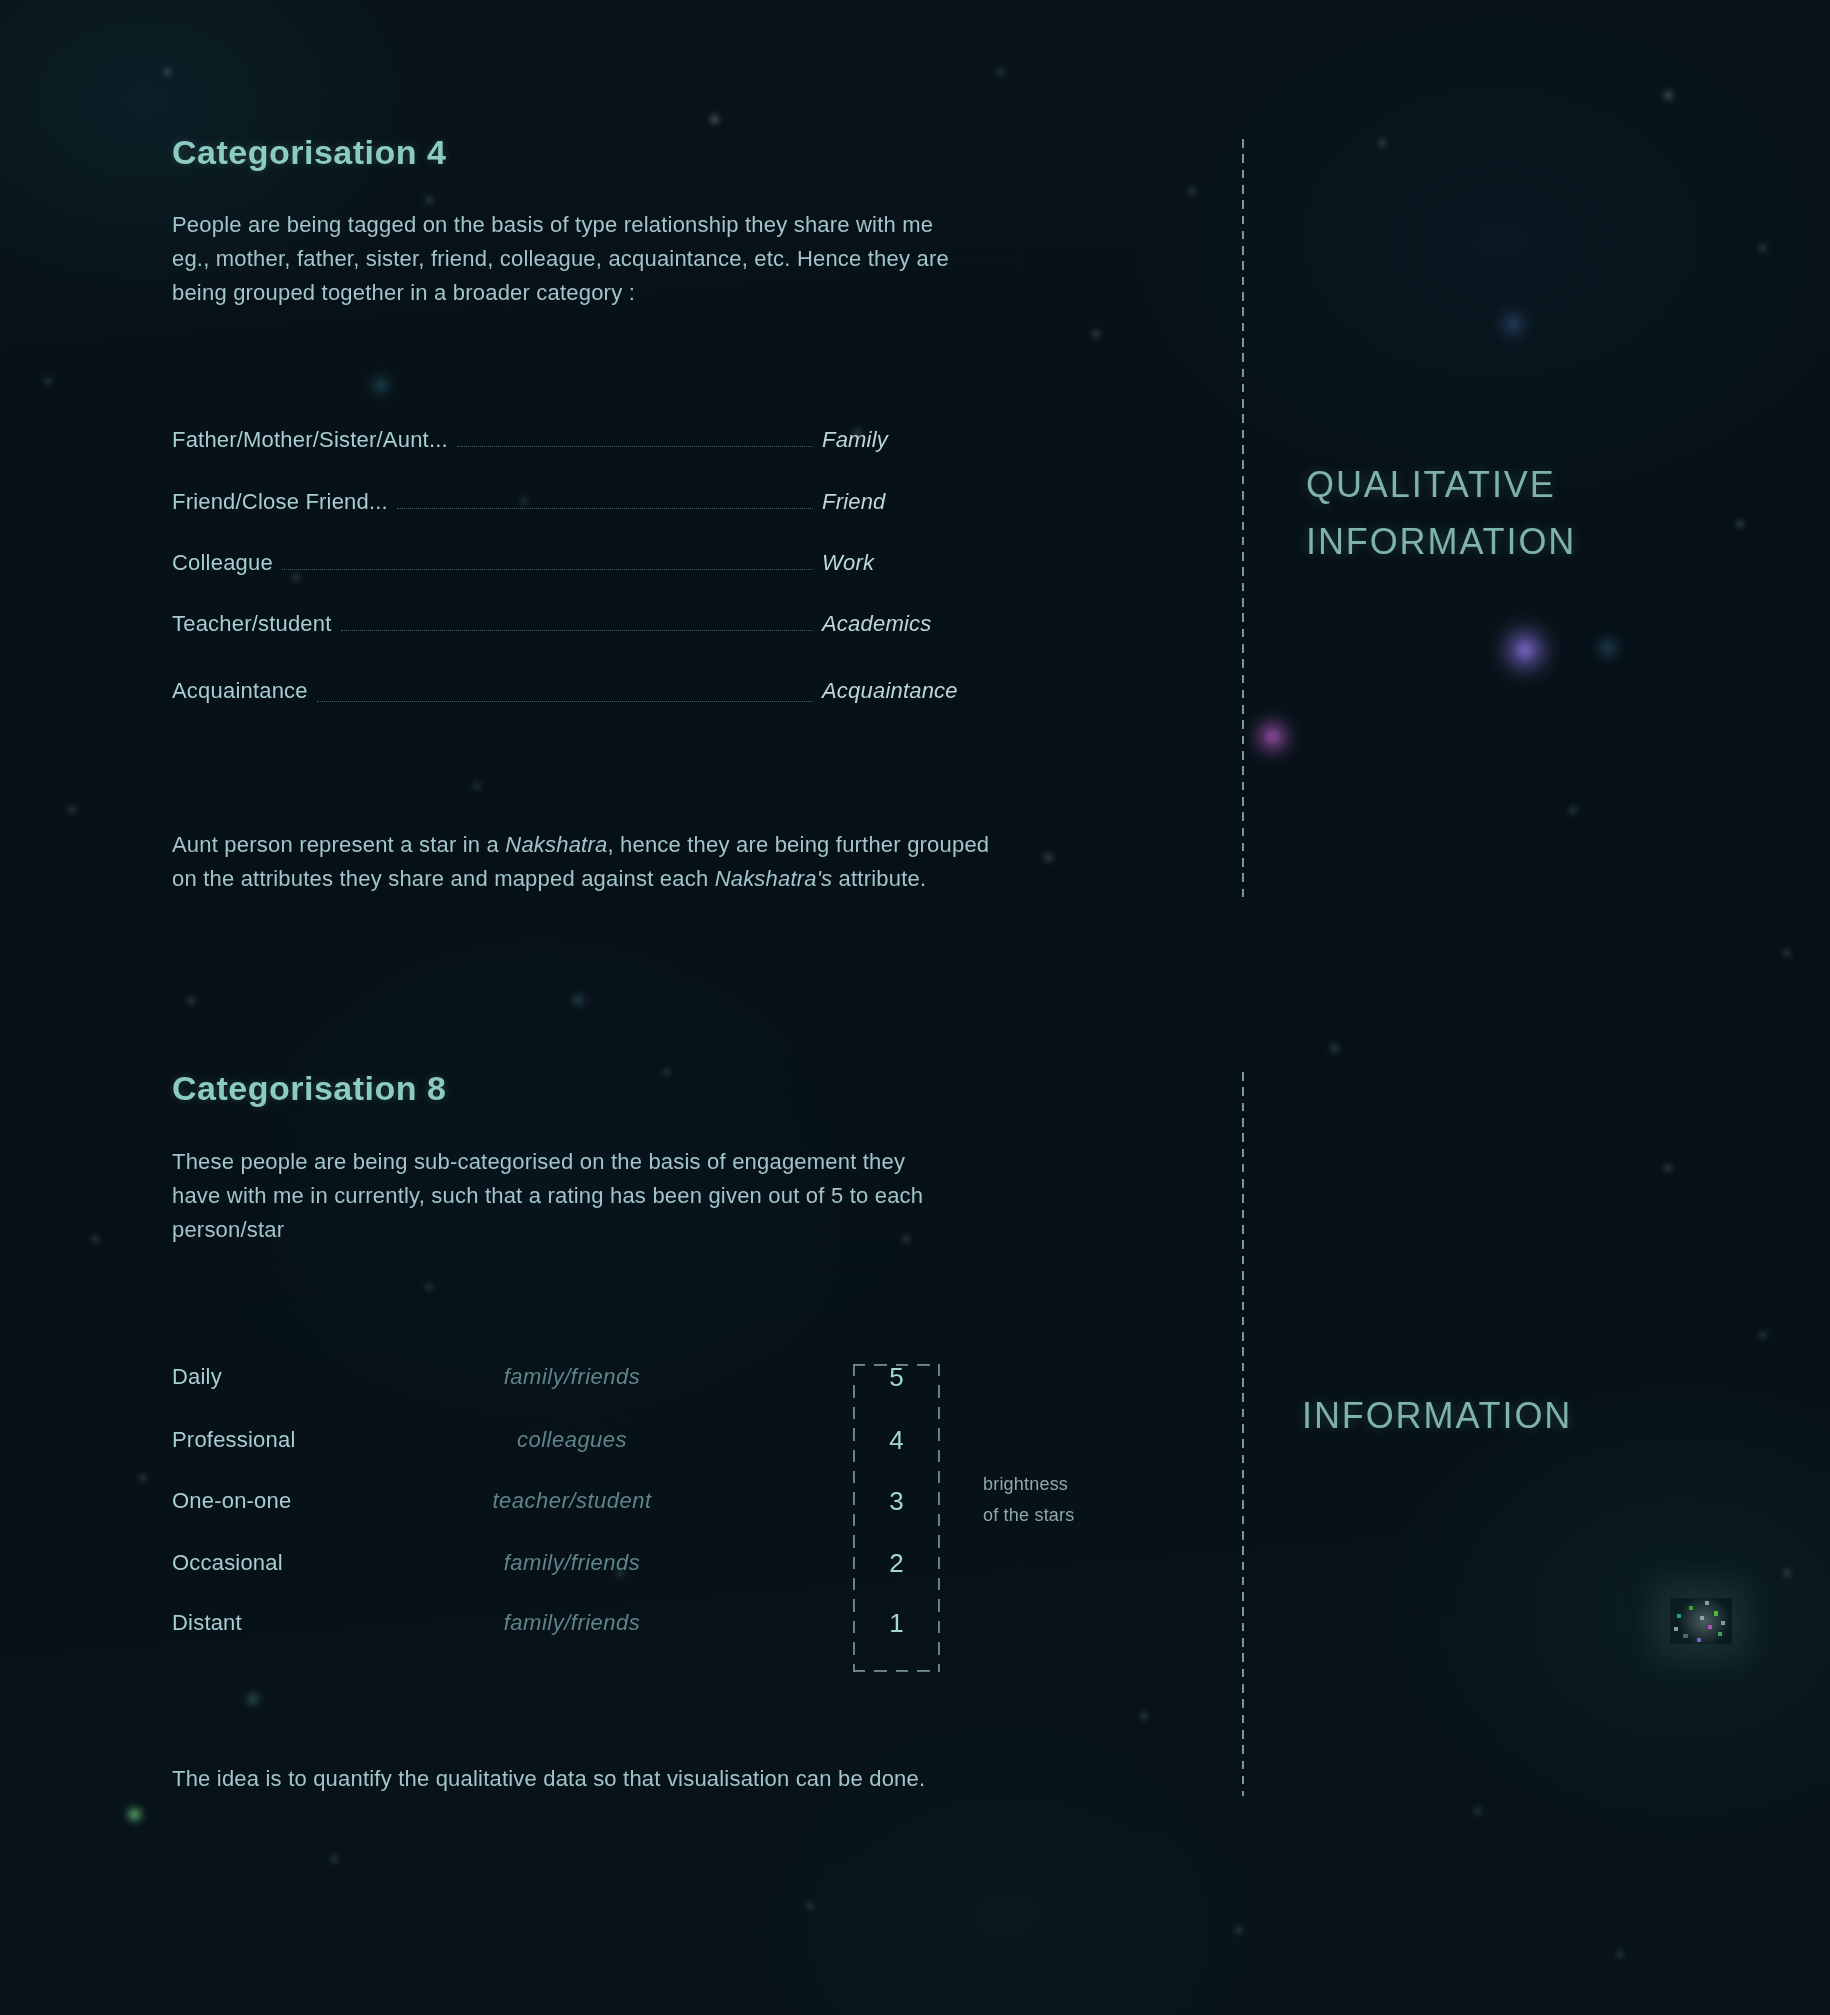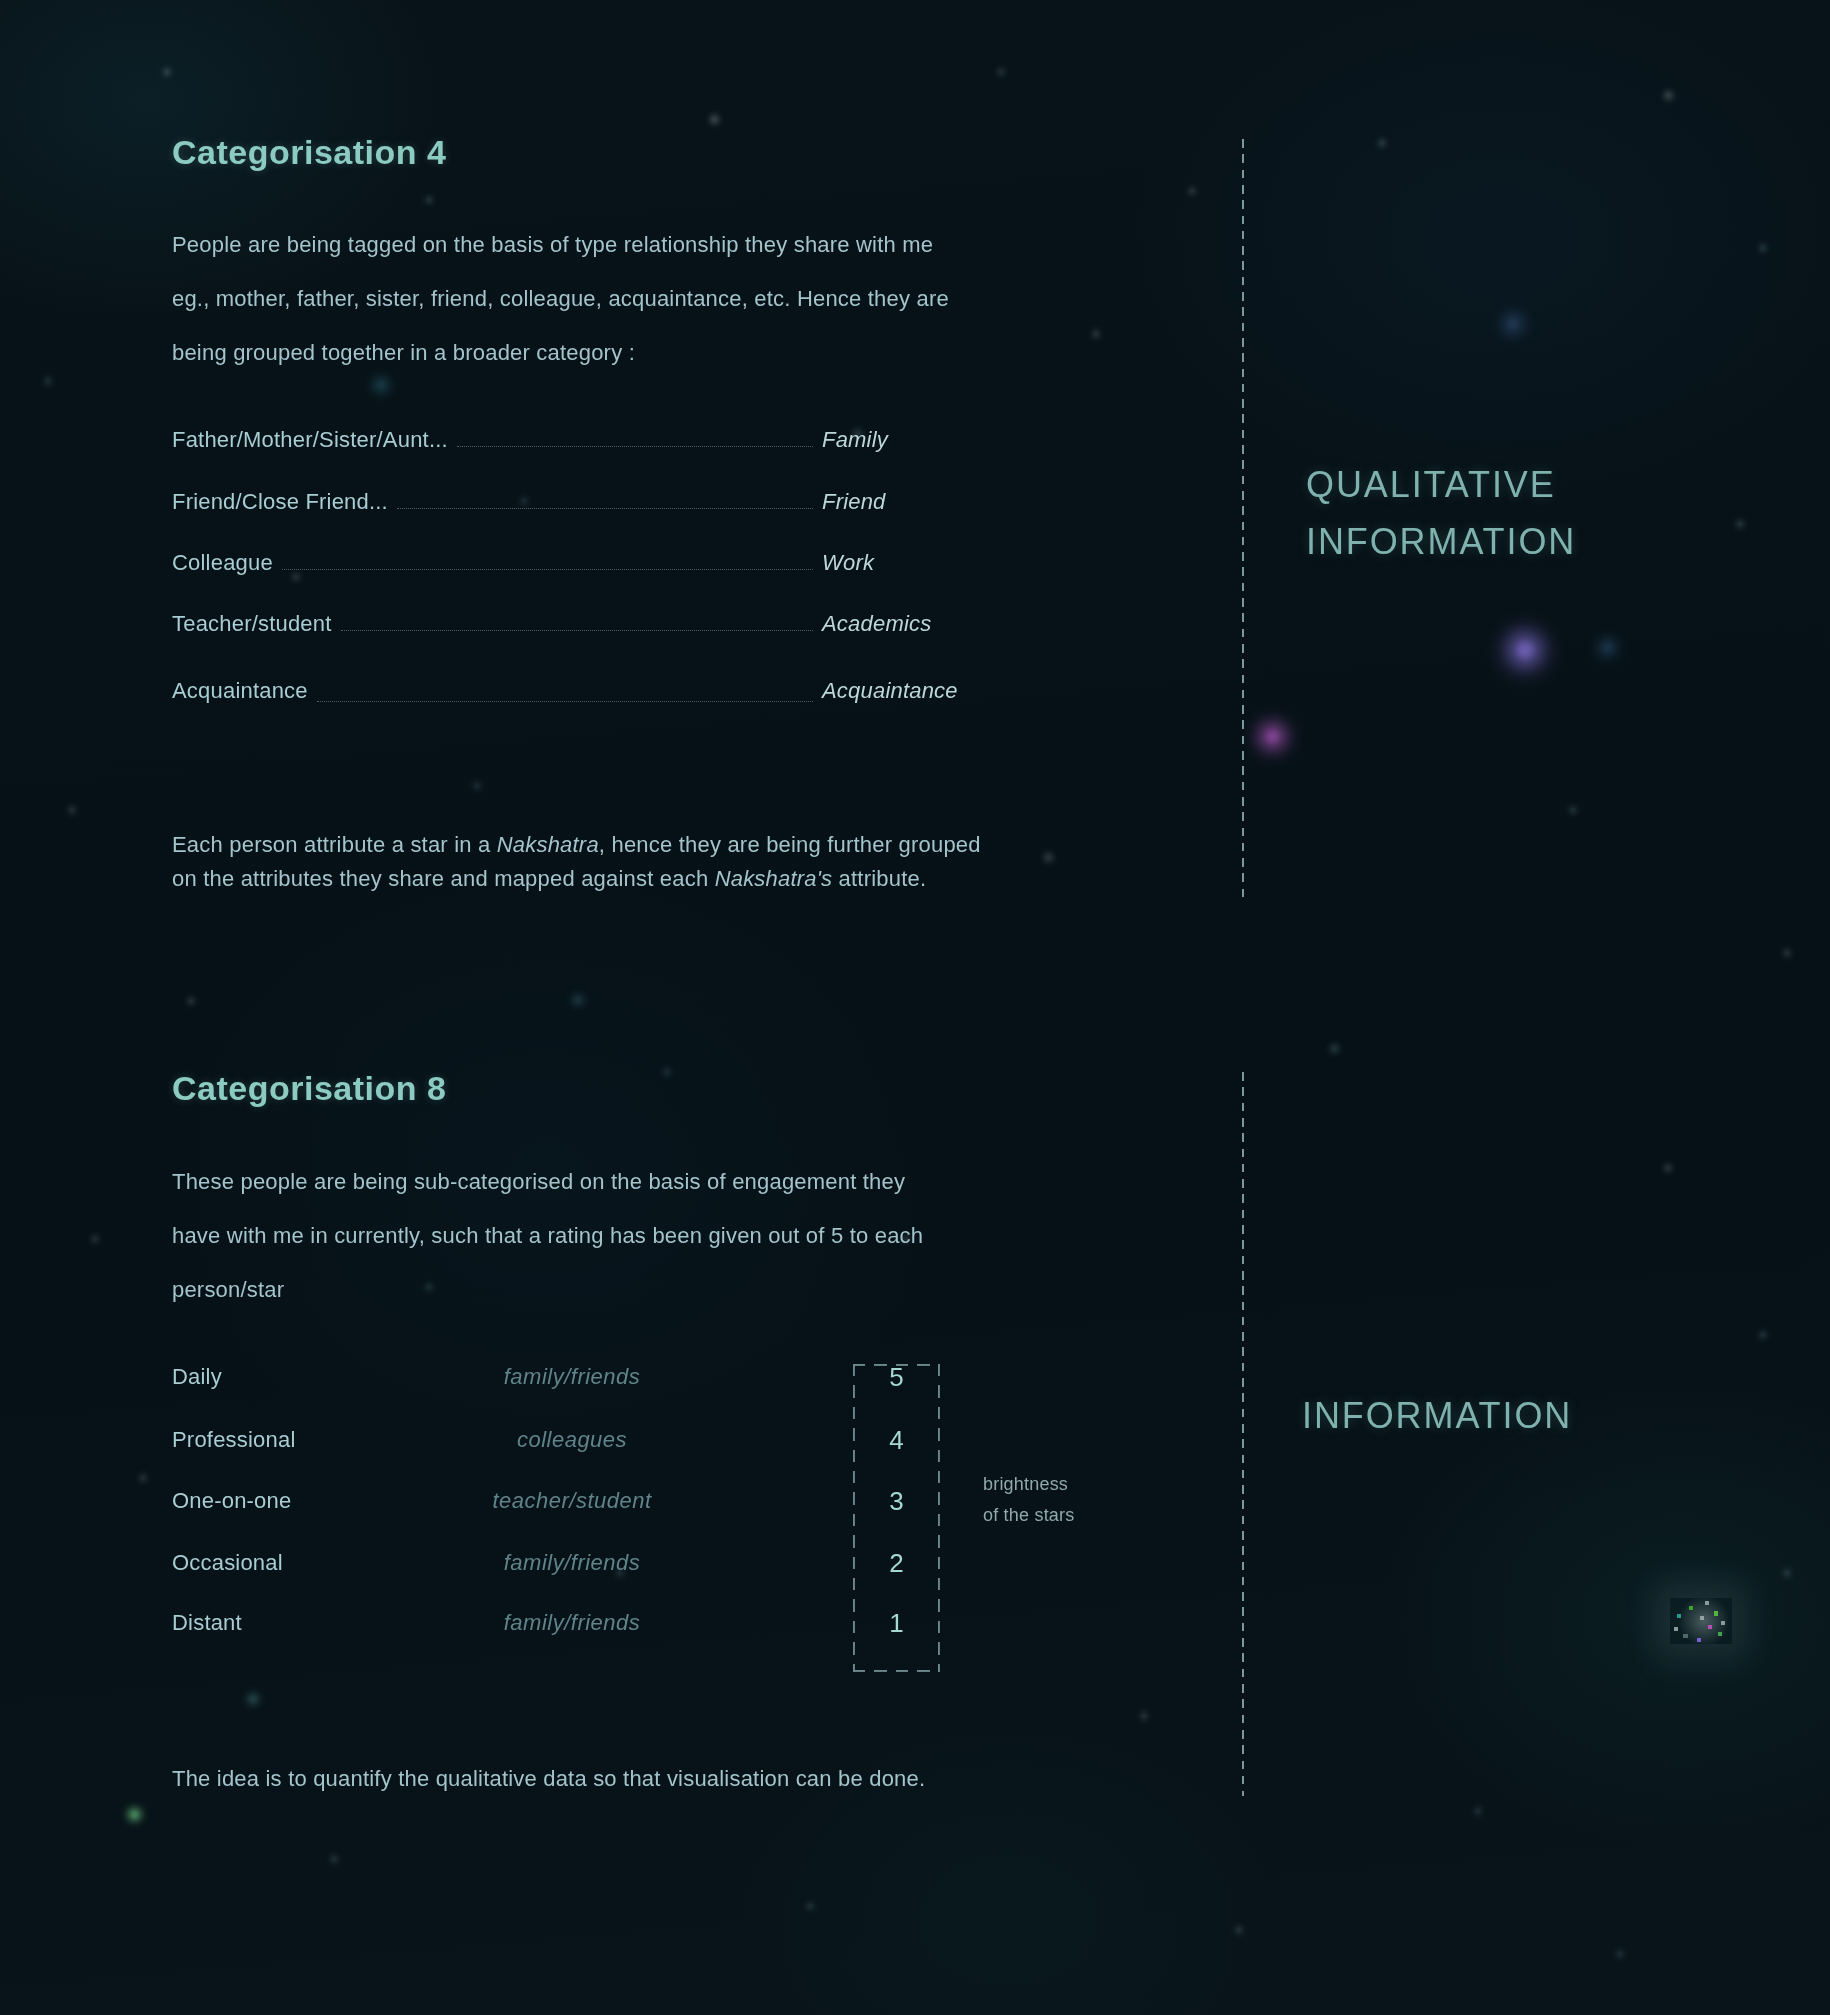--- a/index.html
+++ b/index.html
@@ -31,21 +31,21 @@
     color:var(--body-text);
   }
   .abs{position:absolute;}
   .section-heading{
     font-size:34px;
     letter-spacing:0.5px;
     color:var(--heading);
     text-shadow:0 0 8.6px rgba(140,210,200,.22);
   }
   .para{font-size:22px;line-height:34px;letter-spacing:0.2px;color:var(--body-text);}
-  .para .line{white-space:nowrap;margin-top:20px;}
+  .para .line{white-space:nowrap;}
   
   .map-row{
     position:absolute;left:172px;width:810px;height:30.5px;
     display:flex;align-items:baseline;
     font-size:22px;color:var(--label-text);letter-spacing:0.2px;
   }
   .map-label{white-space:nowrap;}
   .leader{
     flex:1;border-bottom:1.9px dotted var(--leader-dots);
     margin:0 9.5px 1.9px 9.5px;opacity:.55;
@@ -197,21 +197,21 @@
   <span class="map-value">Academics</span>
 </div>
 <div class="map-row" style="top:673px;align-items:flex-end;">
   <span class="map-label">Acquaintance</span>
   <span class="leader"></span>
   <span class="map-value">Acquaintance</span>
 </div>
 
 <div class="abs note" style="left:172px;top:828px;">
   <div class="line">
-    <span>Each person attribute a star in a </span><i>Nakshatra</i><span>, hence they are being further grouped</span>
+    <span>Aunt person represent a star in a </span><i>Nakshatra</i><span>, hence they are being further grouped</span>
   </div>
   <div class="line">
     <span>on the attributes they share and mapped against each </span><i>Nakshatra's</i><span> attribute.</span>
   </div>
 </div>
 
 <div class="abs v-divider" style="left:1242px;top:139px;height:761px;"></div>
 <div class="abs side-label" style="left:1306px;top:456px;width:372px;">
   <div>QUALITATIVE</div>
   <div>INFORMATION</div>

